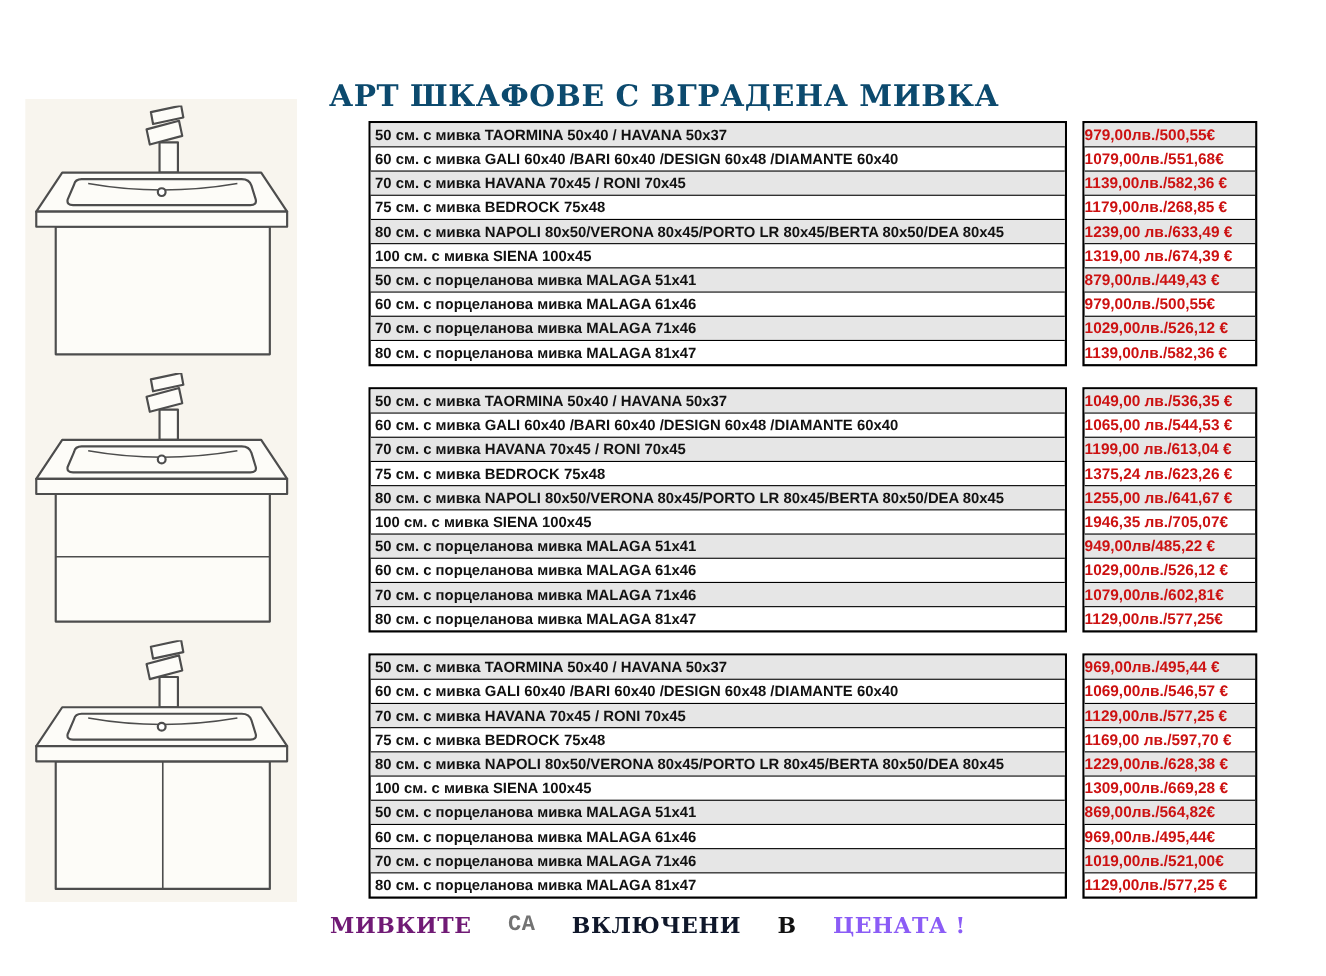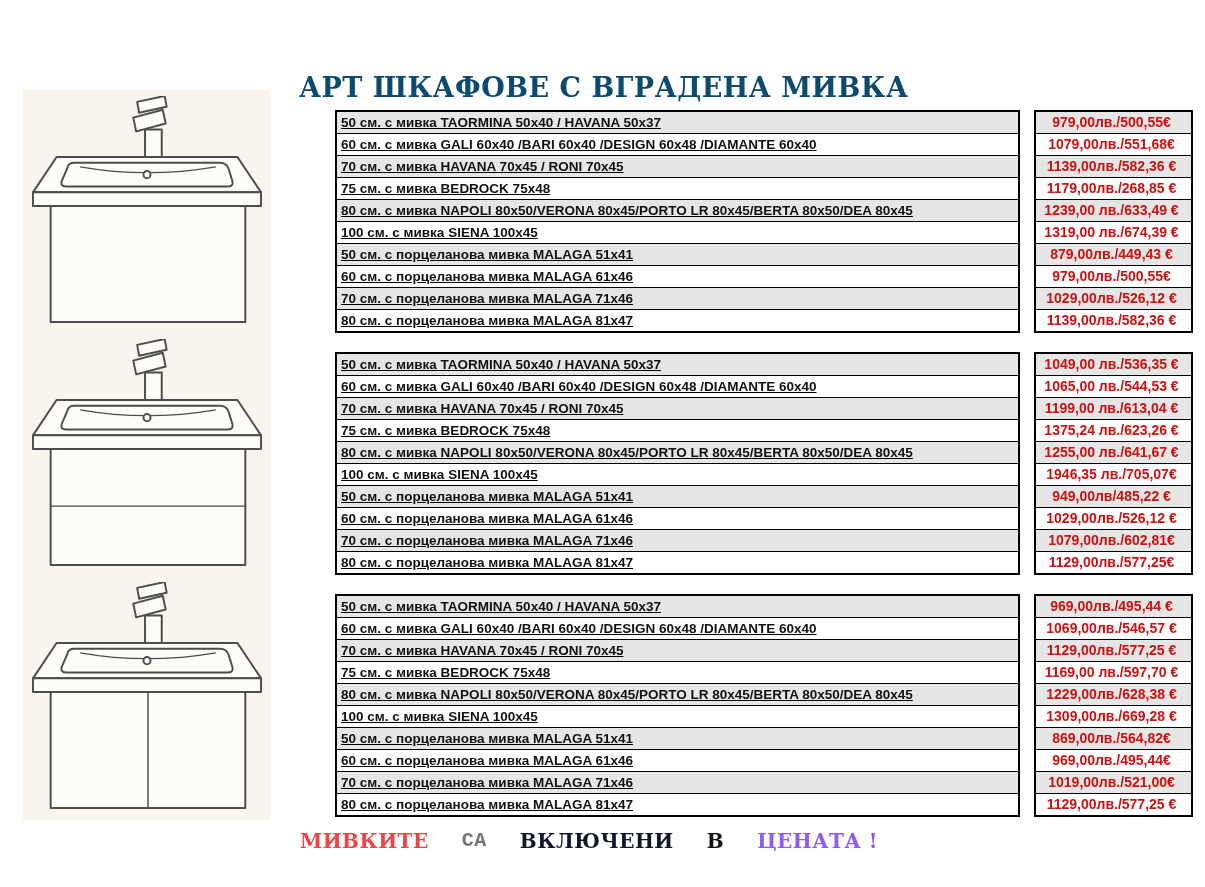--- a/index.html
+++ b/index.html
@@ -16,27 +16,27 @@
   .cab{flex:1;display:flex;align-items:center;justify-content:center;}
   .cab svg{display:block;}
 
   .title{position:absolute;left:299px;top:72px;margin:0;
          font-family:"DejaVu Serif",serif;font-weight:800;font-size:27px;
          letter-spacing:.5px;color:#0c4a6e;}
 
   .tables{position:absolute;left:335px;top:110px;}
   .table-pair{display:flex;gap:14px;margin-bottom:19px;}
   .col{border:2px solid var(--border);box-sizing:border-box;background:#fff;}
-  .col.desc{width:685px;text-decoration:underline;}
+  .col.desc{width:635px;}
   .col.price{width:159px;}
   .trow{height:21px;line-height:21px;white-space:nowrap;overflow:hidden;box-sizing:content-box;}
   .trow + .trow{border-top:1px solid var(--border);}
   .trow:nth-child(odd){background:var(--shade);}
   .tlabel{font-weight:bold;font-size:13.5px;color:#111;padding:0 2px 0 4px;}
-  .tprice{font-weight:bold;font-size:14px;color:var(--red);text-align:center;padding-right:4px;}
+  .tprice{font-weight:bold;font-size:14px;color:var(--red);text-align:left;padding-right:4px;}
 
   .footer{position:absolute;left:300px;top:829px;width:578px;display:flex;
           justify-content:space-between;font-family:"DejaVu Serif",serif;
           font-weight:800;font-size:20px;color:#111;letter-spacing:.5px;}
 </style>
 </head>
 <body>
 
 <div class="page">
 
@@ -175,20 +175,20 @@
           <div class="trow tprice">869,00лв./564,82€</div>
           <div class="trow tprice">969,00лв./495,44€</div>
           <div class="trow tprice">1019,00лв./521,00€</div>
           <div class="trow tprice">1129,00лв./577,25 €</div>
         </div>
     </div>
 
   </div>
 
   <div class="footer">
-      <span style="color: #ef4444;">МИВКИТЕ</span>
+      <span style="color: #701a75;">МИВКИТЕ</span>
       <span style="color: #737373; font-family: Liberation Mono, monospace;">СА</span>
       <span style="color: #0f172a;">ВКЛЮЧЕНИ</span>
       <span style="color: rgb(17, 17, 17);">В</span>
       <span style="color: #8b5cf6;">ЦЕНАТА !</span>
     </div>
 
 </div>
 
 </body></html>

